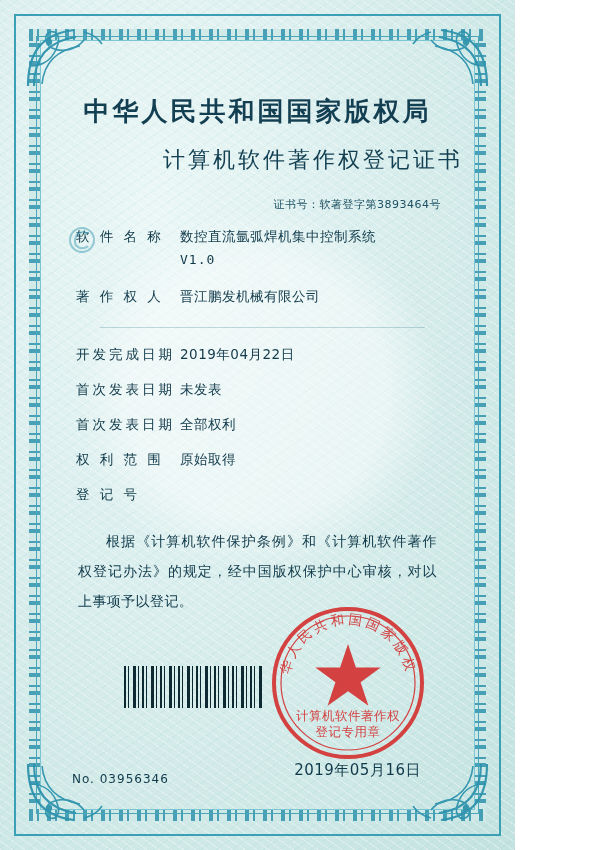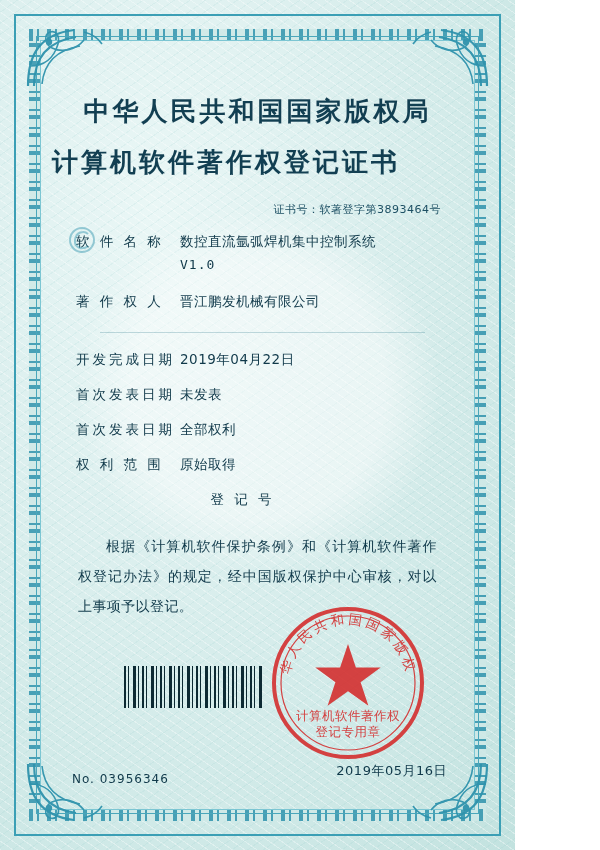--- a/index.html
+++ b/index.html
@@ -113,25 +113,25 @@
     margin-top: 42px;
     text-align: center;
     font-size: 26px;
     letter-spacing: 3px;
     color: #123f52;
     font-weight: bold;
     text-shadow: 0 0 1px rgba(255,255,255,0.7);
   }
   .title-sub {
     margin-top: 16px;
-    text-align: left;
-    font-size: 26px;
+    text-align: right;
+    font-size: 22px;
     letter-spacing: 3px;
     color: #123f52;
-    font-weight: bold;
+    font-weight: normal;
   }
 
   .cert-no {
     margin-top: 22px;
     text-align: right;
     padding-right: 22px;
     font-size: 11px;
     color: #1c4f63;
     letter-spacing: 0.5px;
   }
@@ -140,21 +140,20 @@
     margin-top: 16px;
     padding-left: 24px;
     padding-right: 14px;
   }
   .field-row {
     display: flex;
     align-items: flex-start;
     margin-bottom: 21px;
     font-size: 13.5px;
     color: #10394a;
-    justify-content: center;
   }
   .field-label {
     width: 104px;
     flex: 0 0 104px;
     letter-spacing: 3px;
     white-space: nowrap;
   }
   .field-value {
     flex: 1;
     letter-spacing: 0.5px;
@@ -205,23 +204,23 @@
     position: absolute;
     left: 20px;
     bottom: 12px;
     font-size: 12px;
     color: #10394a;
     letter-spacing: 1px;
     text-align: center;
   }
   .issue-date {
     position: absolute;
-    right: 16px;
+    right: 42px;
     bottom: 18px;
-    font-size: 13px;
+    font-size: 15px;
     color: #10394a;
     letter-spacing: 0.5px;
   }
 
   
   .seal {
     position: absolute;
     right: 34px;
     bottom: 34px;
     width: 162px;

